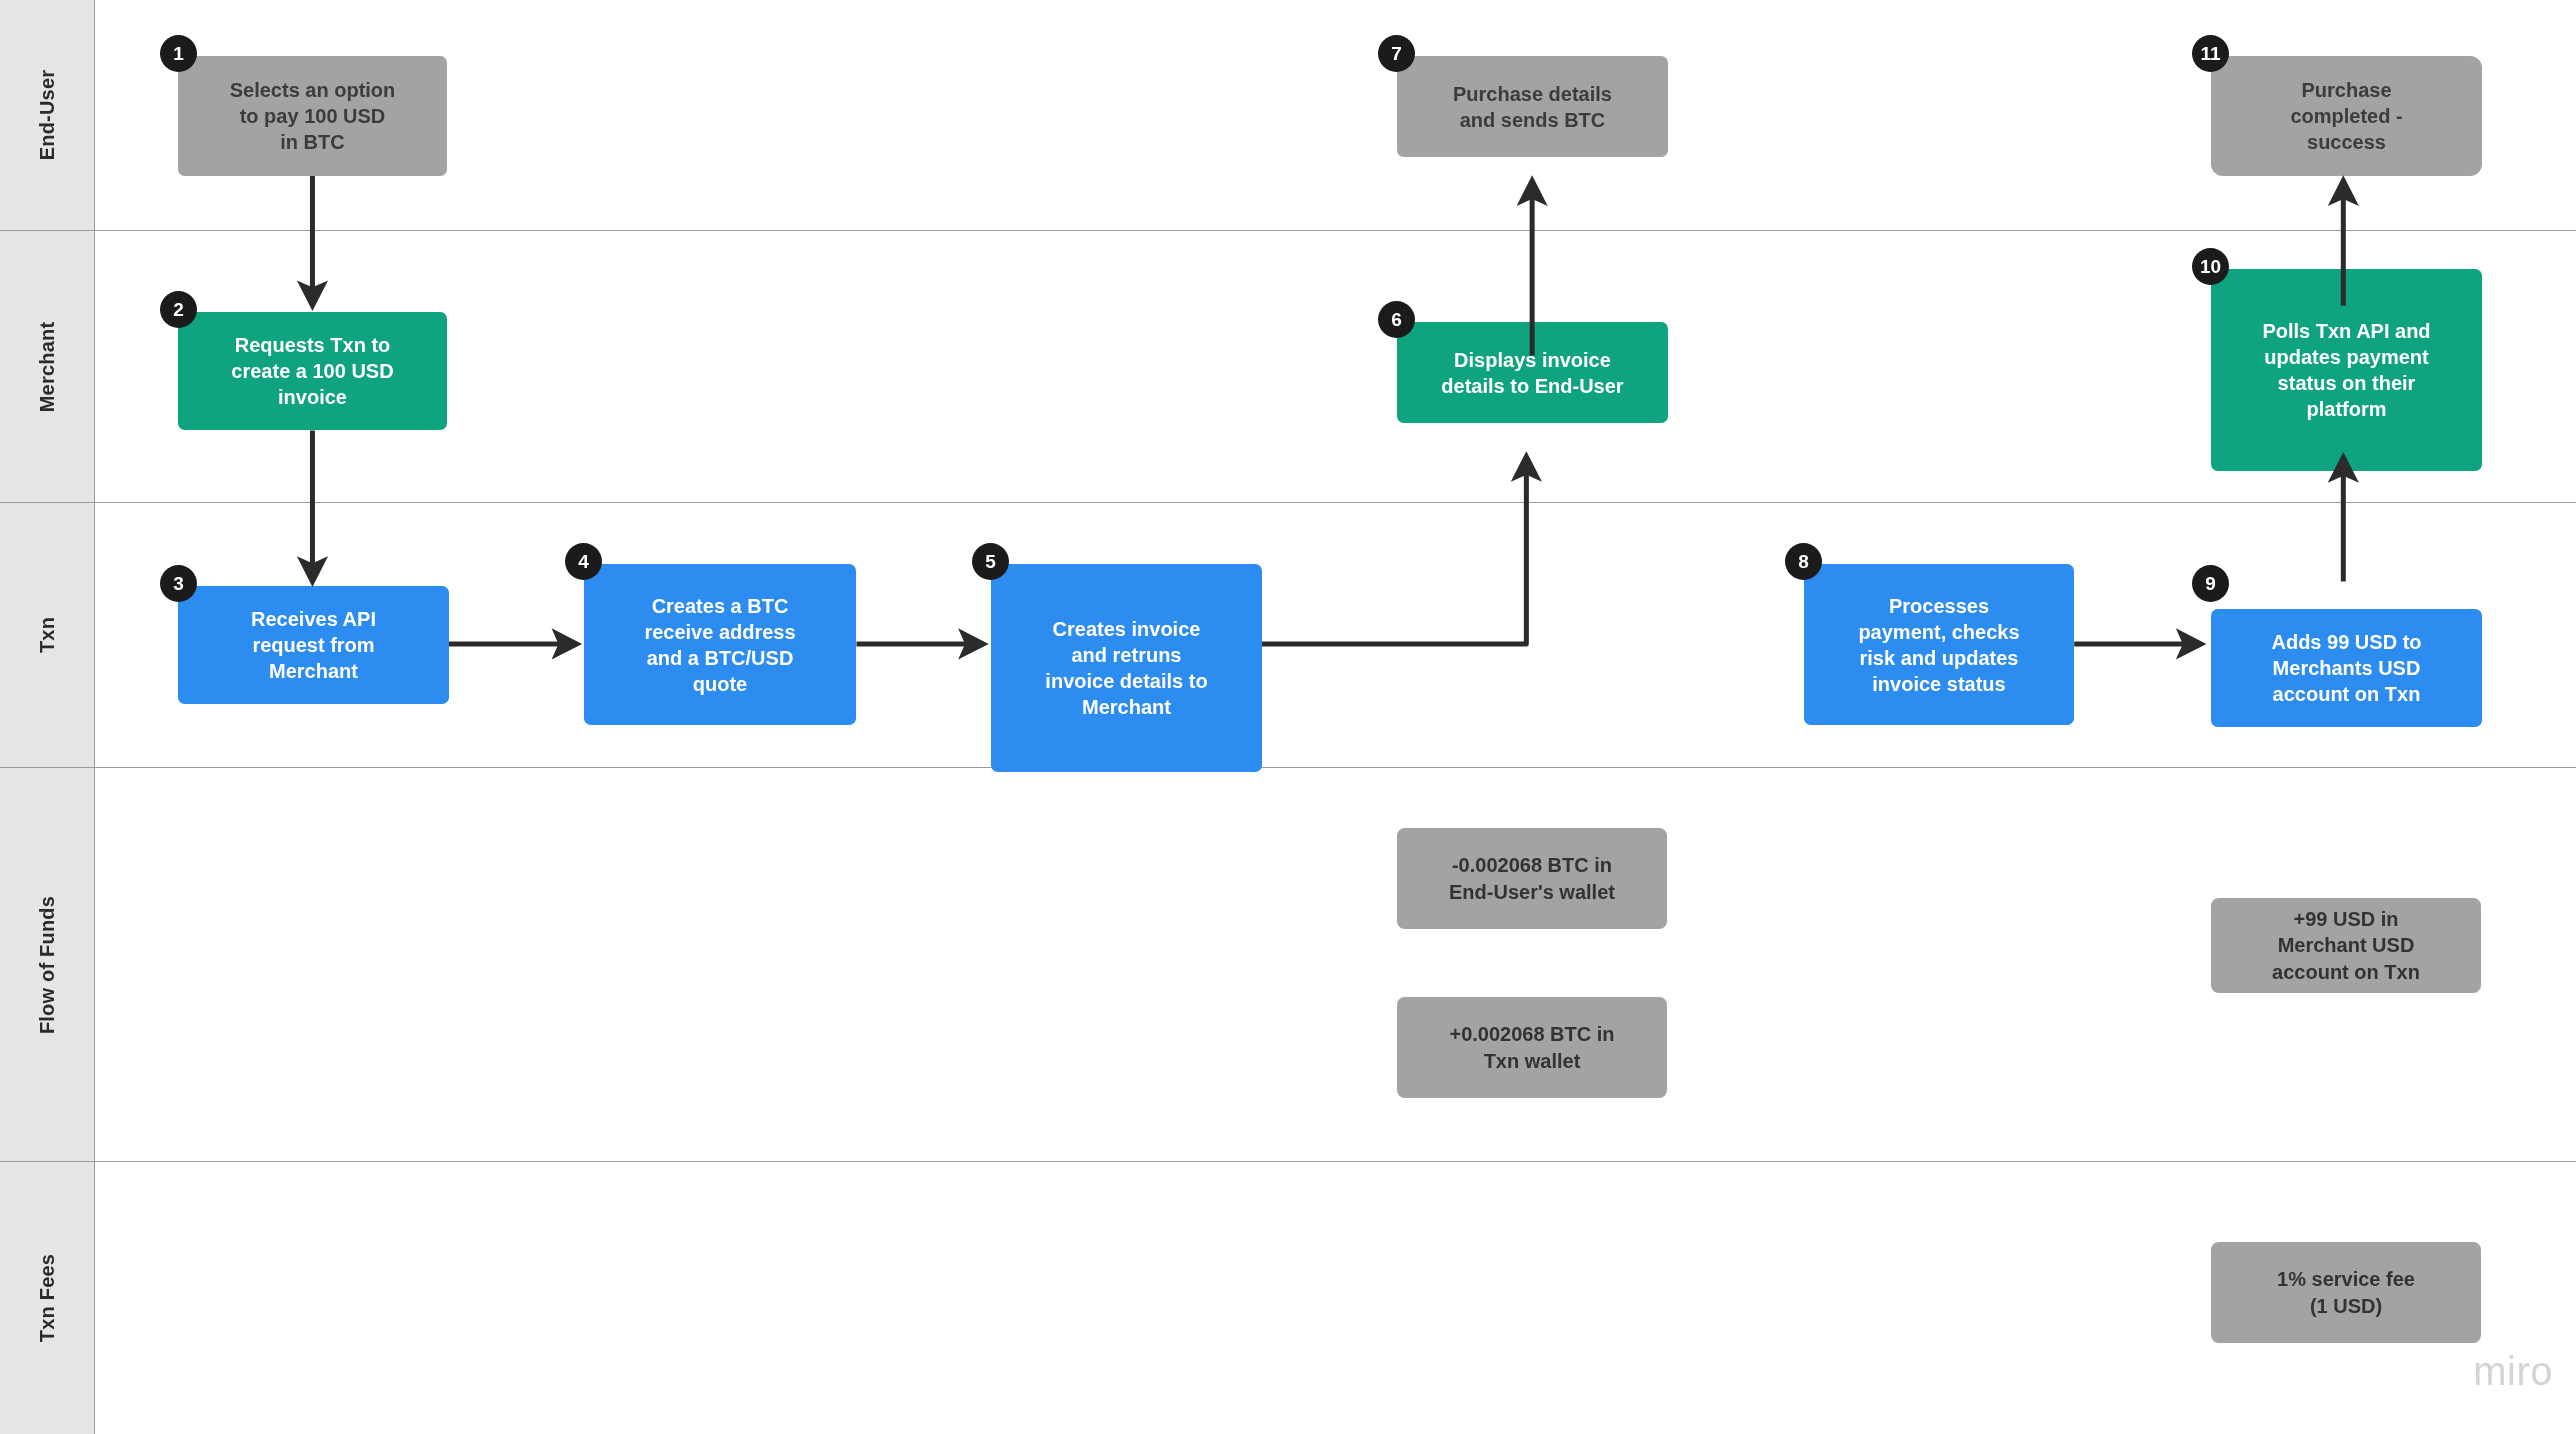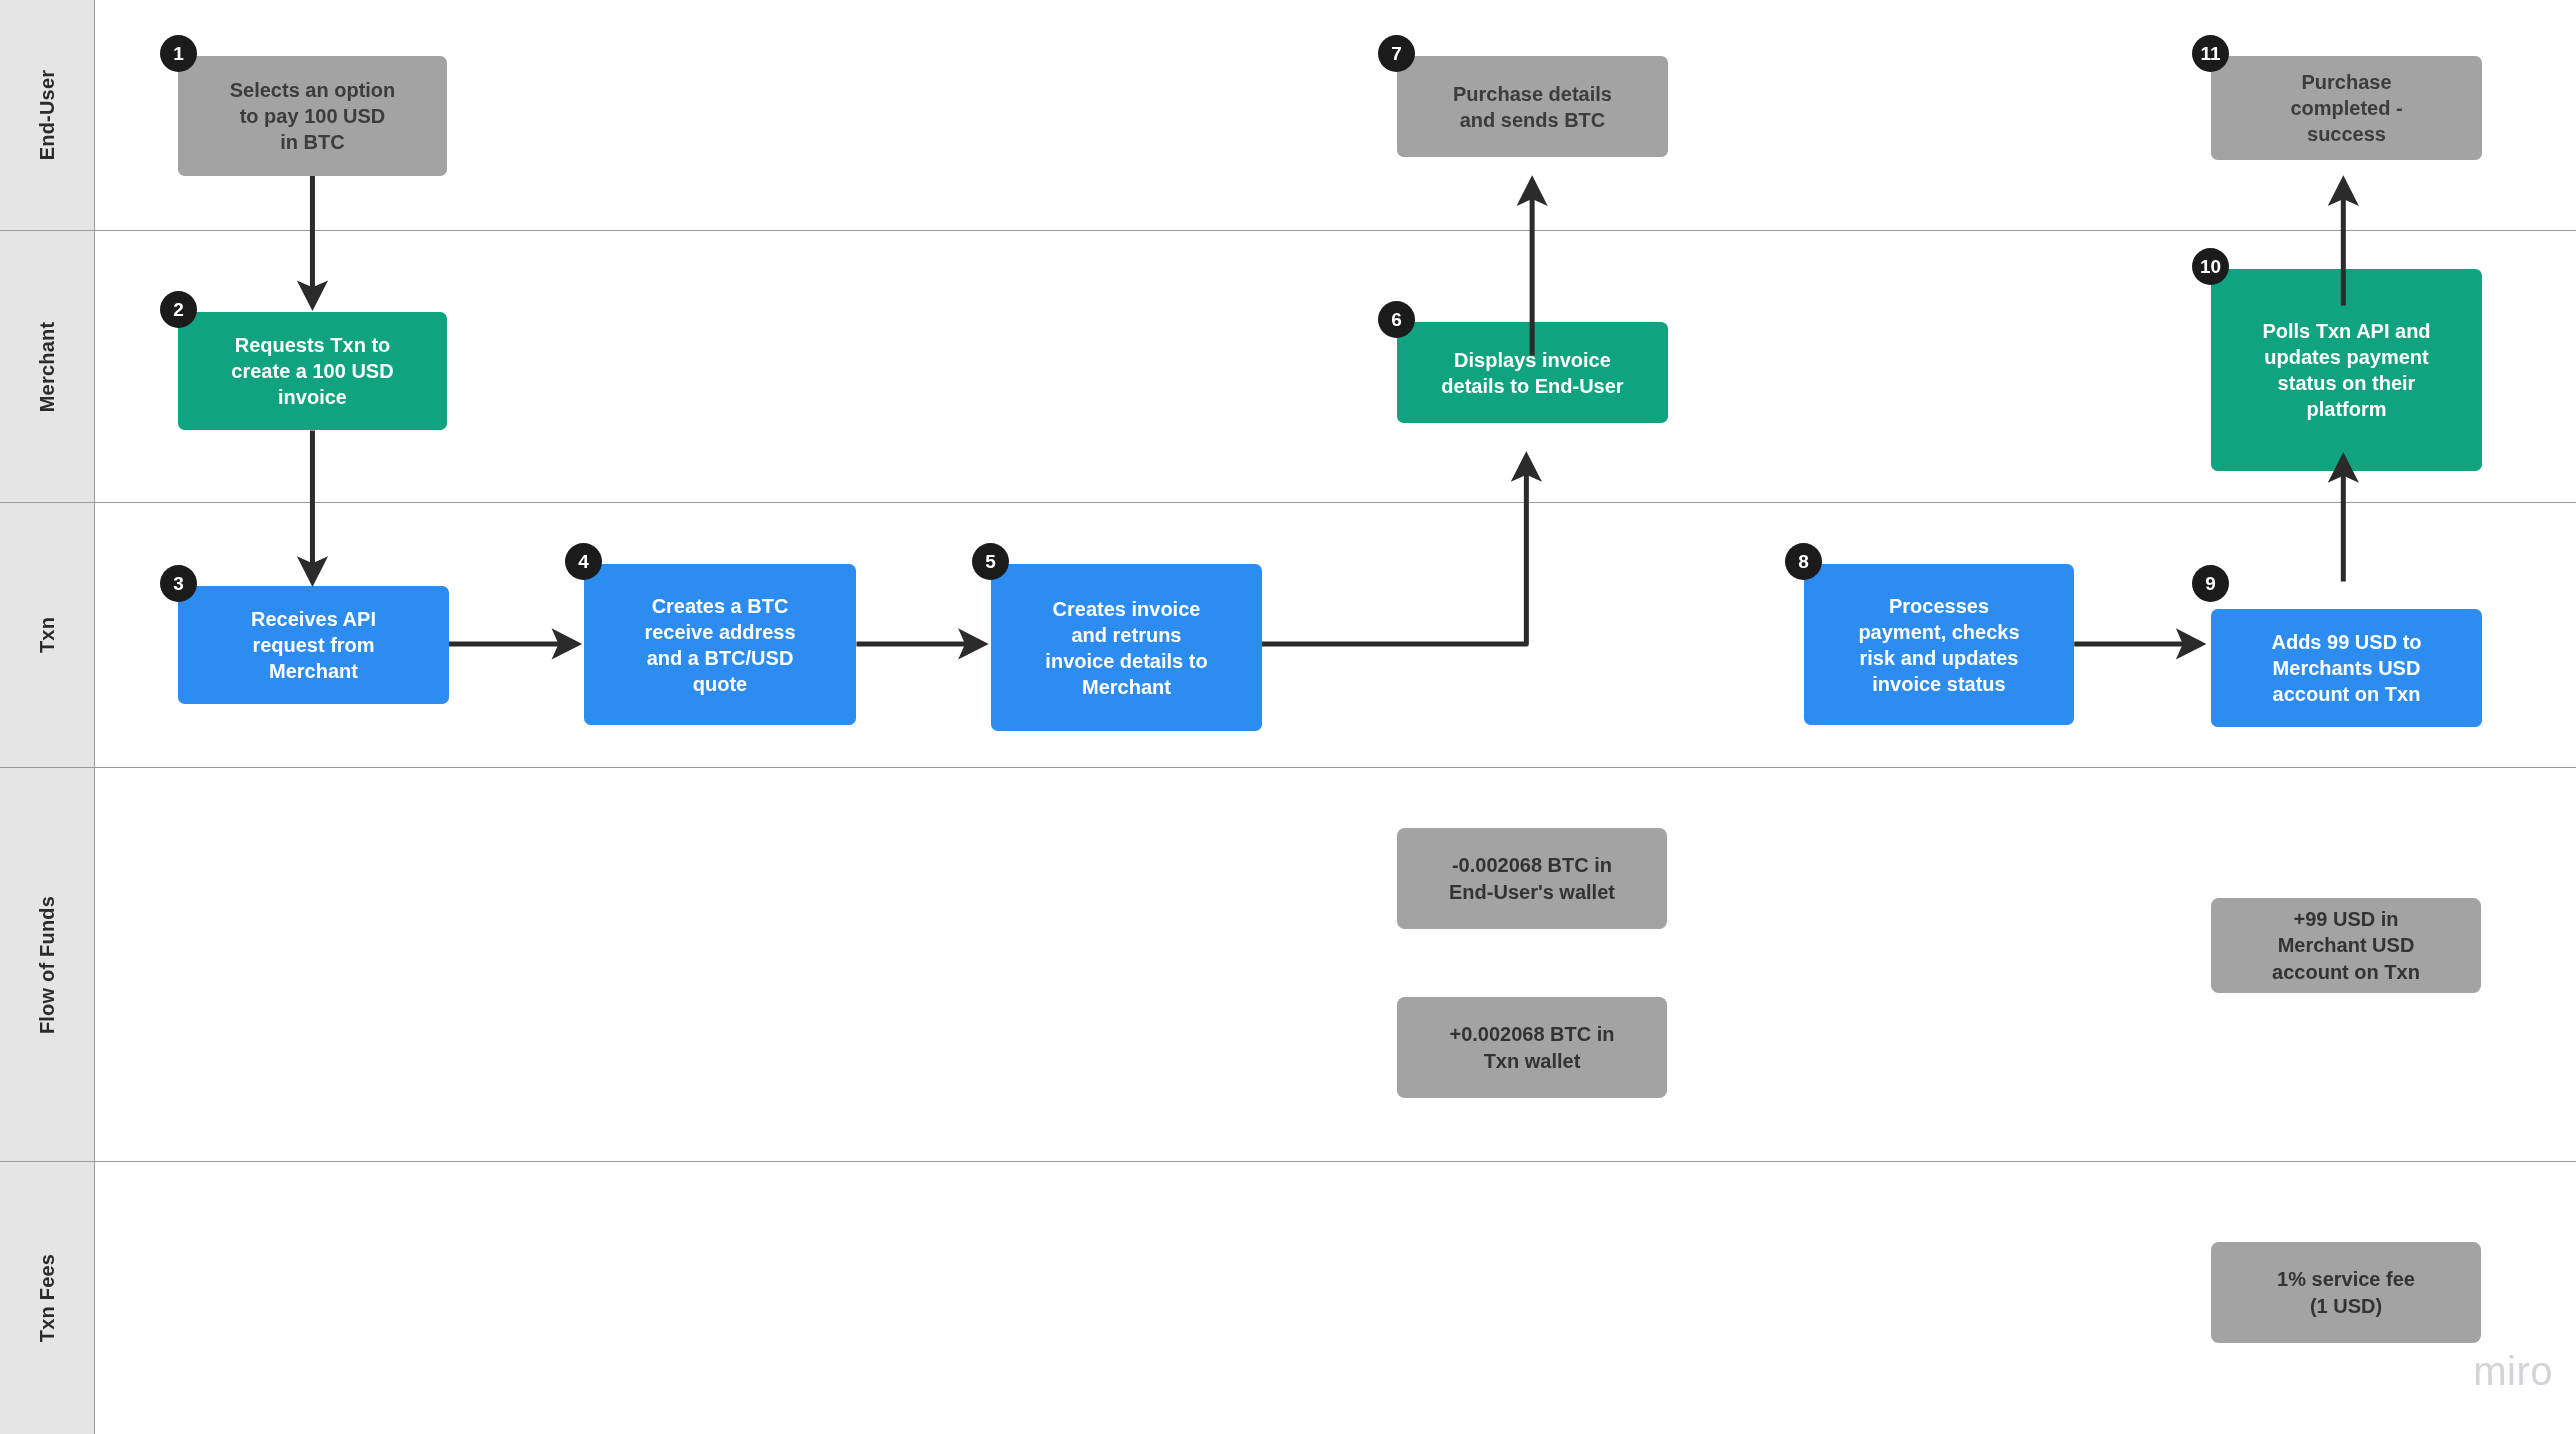--- a/index.html
+++ b/index.html
@@ -137,21 +137,21 @@
 
   <div class="badge" style="left:565px;top:543px;">4</div>
   <div class="node blue" style="left:584px;top:564px;width:272px;height:161px;">
     <span class="nlabel">Creates a BTC
 receive address
 and a BTC/USD
 quote</span>
   </div>
 
   <div class="badge" style="left:972px;top:543px;">5</div>
-  <div class="node blue" style="left:991px;top:564px;width:271px;height:167px;">
+  <div class="node blue" style="left:991px;top:564px;width:271px;height:208px;">
     <span class="nlabel">Creates invoice
 and retruns
 invoice details to
 Merchant</span>
   </div>
 
   <div class="badge" style="left:1378px;top:301px;">6</div>
   <div class="node green" style="left:1397px;top:322px;width:271px;height:101px;">
     <span class="nlabel">Displays invoice
 details to End-User</span>
@@ -180,21 +180,21 @@
 
   <div class="badge" style="left:2192px;top:248px;">10</div>
   <div class="node green" style="left:2211px;top:269px;width:271px;height:202px;">
     <span class="nlabel">Polls Txn API and
 updates payment
 status on their
 platform</span>
   </div>
 
   <div class="badge" style="left:2192px;top:35px;">11</div>
-  <div class="node blue-light" style="left:2211px;top:56px;width:271px;height:104px;">
+  <div class="node blue-light" style="left:2211px;top:56px;width:271px;height:120px;border-radius:12px;">
     <span class="nlabel">Purchase
 completed -
 success</span>
   </div>
 
   <div class="infobox" style="left:1397px;top:828px;width:270px;height:101px;">
     <span class="nlabel">-0.002068 BTC in
 End-User's wallet</span>
   </div>
 

